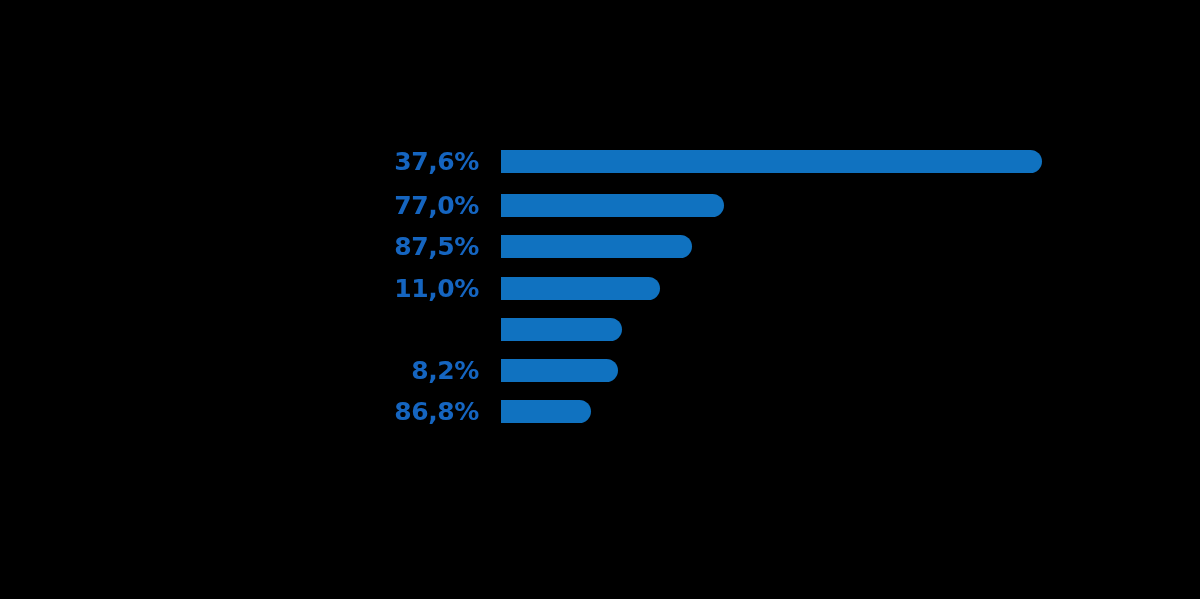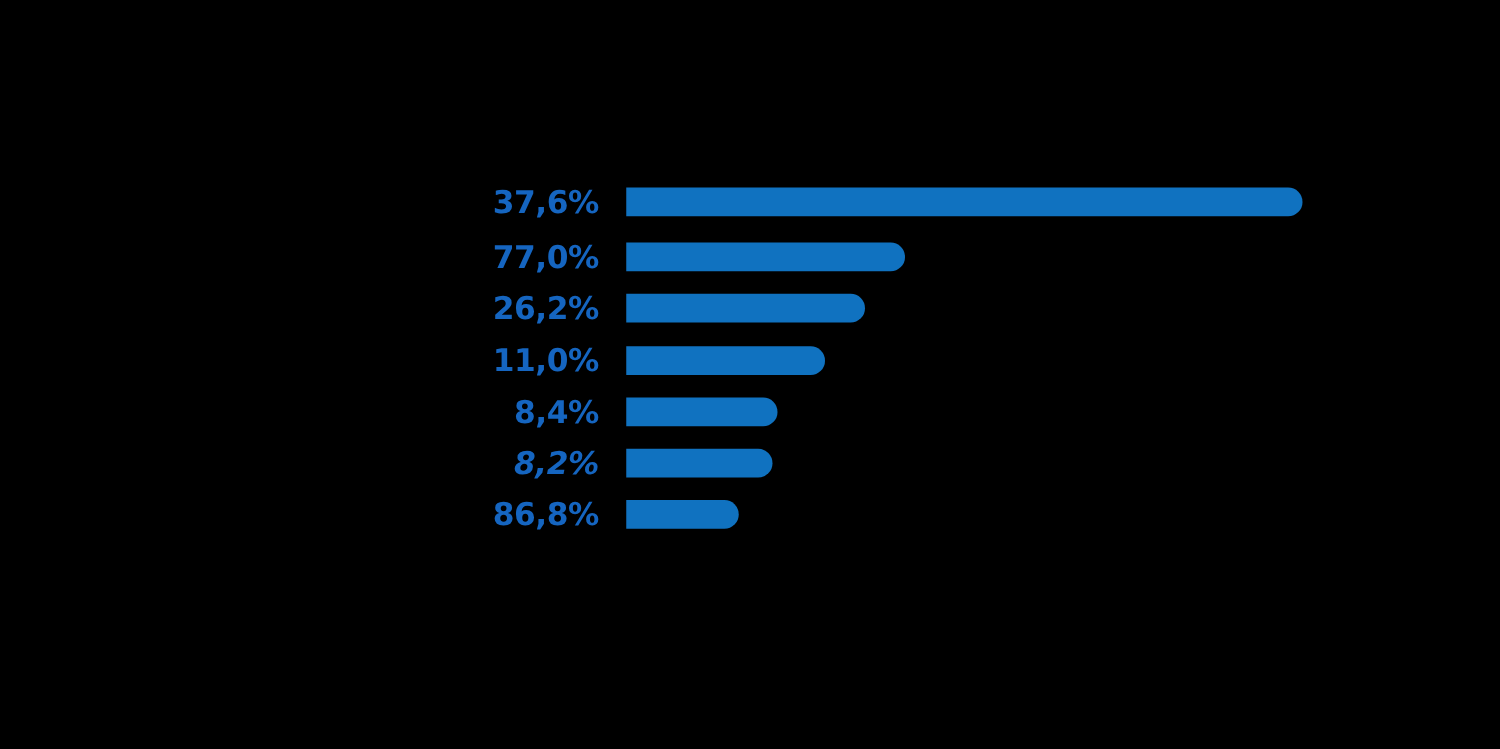--- a/index.html
+++ b/index.html
@@ -82,41 +82,40 @@
     </div>
 
     <div class="chart-row" style="top:194px;">
       <div class="row-label">77,0%</div>
       <div class="bar-track">
         <div class="bar-fill" style="width:223px;"></div>
       </div>
     </div>
 
     <div class="chart-row" style="top:235px;">
-      <div class="row-label">26,2%</div>
+      <div class="row-label">87,5%</div>
       <div class="bar-track">
         <div class="bar-fill" style="width:191px;"></div>
       </div>
     </div>
 
     <div class="chart-row" style="top:277px;">
       <div class="row-label">11,0%</div>
       <div class="bar-track">
         <div class="bar-fill" style="width:159px;"></div>
       </div>
     </div>
 
     <div class="chart-row" style="top:318px;">
-      <div class="row-label">8,4%</div>
       <div class="bar-track">
         <div class="bar-fill" style="width:121px;"></div>
       </div>
     </div>
 
-    <div class="chart-row" style="top:359px;font-style:italic;">
+    <div class="chart-row" style="top:359px;">
       <div class="row-label">8,2%</div>
       <div class="bar-track">
         <div class="bar-fill" style="width:117px;"></div>
       </div>
     </div>
 
     <div class="chart-row" style="top:400px;">
       <div class="row-label">86,8%</div>
       <div class="bar-track">
         <div class="bar-fill" style="width:90px;"></div>

